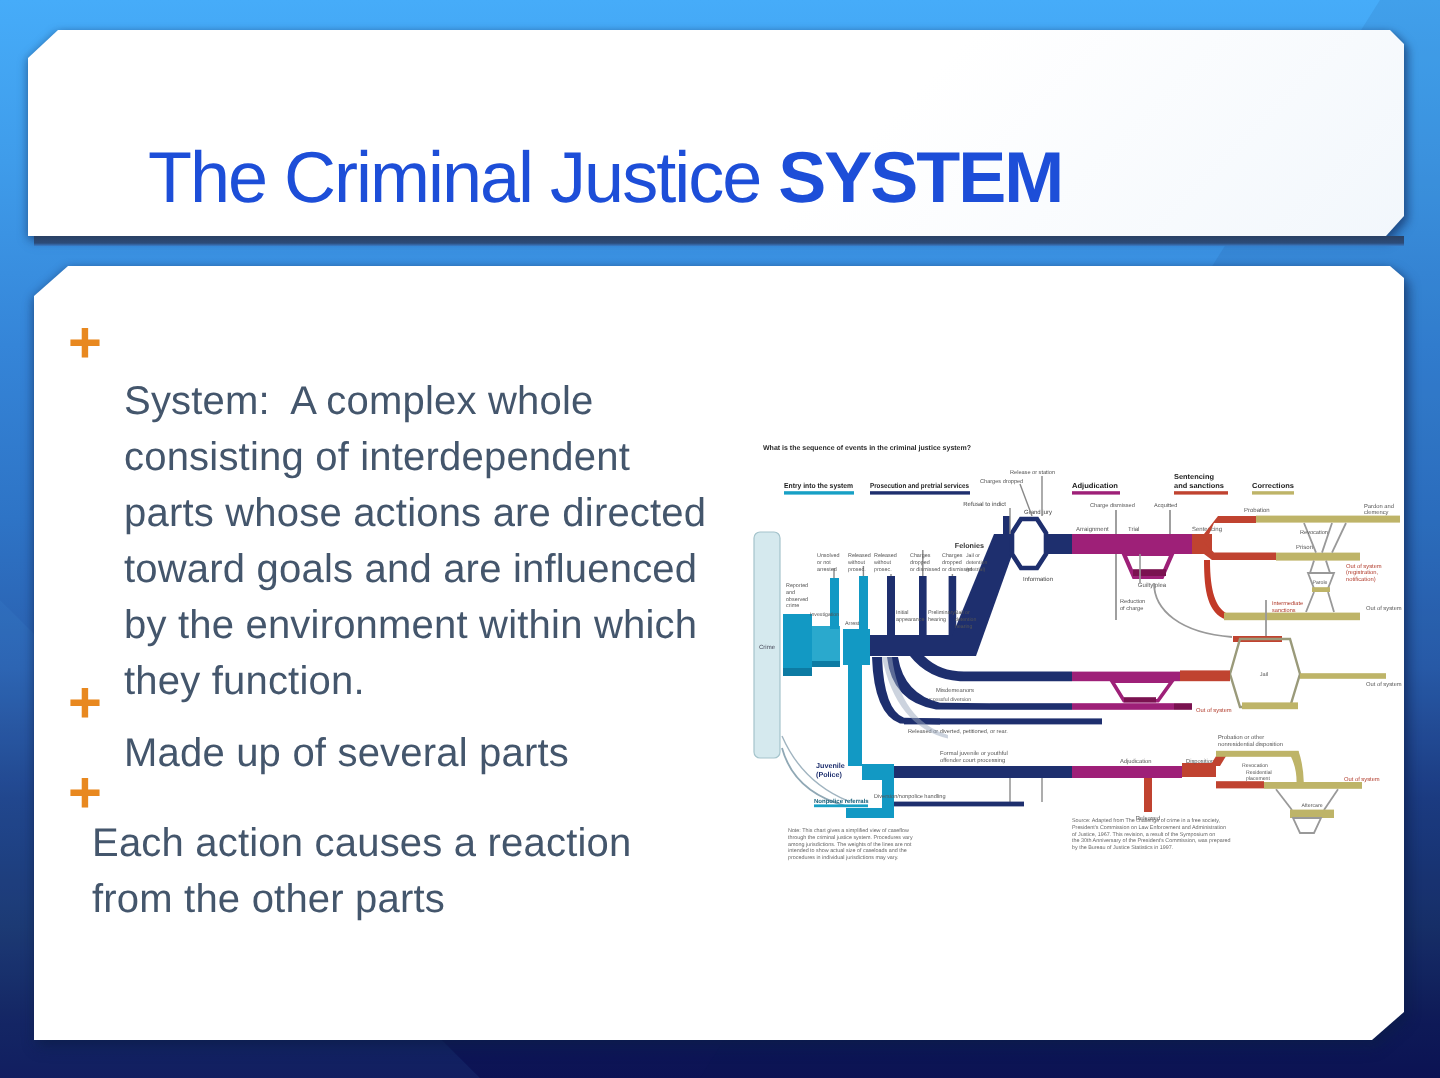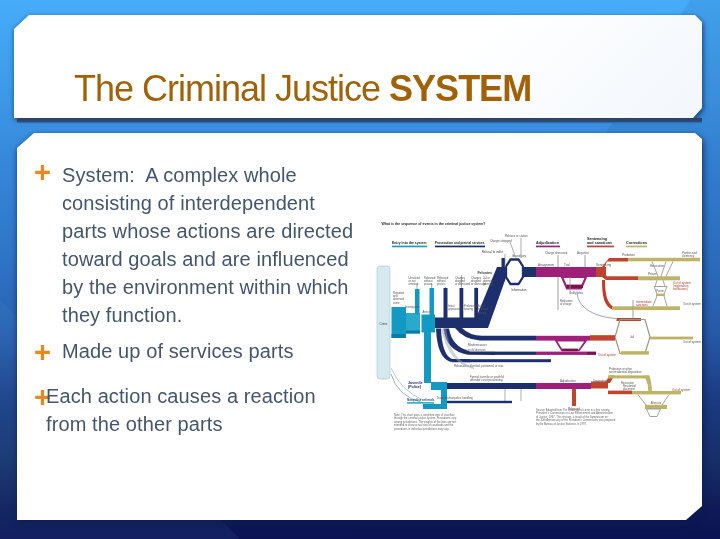--- a/index.html
+++ b/index.html
@@ -5,28 +5,28 @@
   html,body{margin:0;padding:0;}
   body{width:720px;height:539px;overflow:hidden;position:relative;
        font-family:"Liberation Sans",sans-serif;
        background:linear-gradient(180deg,#46acf9 0%,#3f9cea 15%,#3585d8 32%,#2e74c6 48%,#2a5fae 62%,#1d3e86 74%,#17306a 86%,#0f1a58 95%,#0c1254 100%);}
   .facet{position:absolute;left:0;top:0;width:720px;height:539px;pointer-events:none;}
   .titlebox{position:absolute;left:0;top:0;width:688px;height:103px;
     background:linear-gradient(135deg,#ffffff 60%,#f2f7fc 100%);
     clip-path:polygon(15px 0, 681px 0, 688px 7px, 688px 93px, 679px 103px, 0 103px, 0 14px);}
   .titleshadow{position:absolute;left:14px;top:15px;width:688px;height:103px;
     filter:drop-shadow(2px 2px 2px rgba(16,40,90,0.5)) drop-shadow(-1px 1px 2px rgba(20,40,80,0.35));}
-  .titletext{position:absolute;left:74px;top:69px;font-size:36px;color:#a16207;line-height:40px;white-space:nowrap;letter-spacing:-1px;}
+  .titletext{position:absolute;left:74px;top:69px;font-size:36px;color:#1d4ed8;line-height:40px;white-space:nowrap;letter-spacing:-1px;}
   .divider{position:absolute;left:17px;top:118px;width:685px;height:5px;background:linear-gradient(180deg,#2a4164 0%,#2c4b78 70%,#3a7cc8 100%);}
   .contentbox{position:absolute;left:0;top:0;width:685px;height:387px;
     background:#ffffff;
     clip-path:polygon(17px 0, 678px 0, 685px 6px, 685px 373px, 669px 387px, 0 387px, 0 15px);}
   .contentshadow{position:absolute;left:17px;top:133px;width:685px;height:387px;
     filter:drop-shadow(2px 3px 3px rgba(10,25,70,0.55)) drop-shadow(-1px 1px 2px rgba(20,40,80,0.35));}
-  .para{position:absolute;font-size:20px;line-height:28px;color:#44566c;letter-spacing:0.1px;}
+  .para{position:absolute;font-size:20px;line-height:28px;color:#44566c;letter-spacing:0.1px;margin-top:26px;}
   .plus{position:absolute;color:#e8881f;font-weight:bold;font-size:29px;line-height:29px;}
 </style>
 </head>
 <body>
   <svg class="facet" viewBox="0 0 720 539">
     <polygon points="350,539 690,0 720,0 720,539" fill="#0d1c4a" opacity="0.08"></polygon>
     <polygon points="0,300 0,539 240,539" fill="#5ab0f5" opacity="0.08"></polygon>
   </svg>
 
   <div class="titleshadow">
@@ -36,21 +36,21 @@
   <div class="contentshadow">
     <div class="contentbox"></div>
   </div>
 
   <div class="titletext">The Criminal Justice <b>SYSTEM</b></div>
 
   <span class="plus" style="left:34px;top:158px;">+</span>
   <div class="para" style="left:62px;top:161px;">System:&nbsp; A complex whole<br>consisting of interdependent<br>parts whose actions are directed<br>toward goals and are influenced<br>by the environment within which<br>they function.</div>
 
   <span class="plus" style="left:34px;top:338px;">+</span>
-  <div class="para" style="left:62px;top:337px;">Made up of services parts</div>
+  <div class="para" style="left:62px;top:337px;">Made up of several parts</div>
 
   <span class="plus" style="left:34px;top:382.5px;">+</span>
   <div class="para" style="left:46px;top:382px;">Each action causes a reaction<br>from the other parts</div>
 
   <svg style="position:absolute;left:372px;top:205px;" width="336" height="240" viewBox="372 205 336 240" font-family="Liberation Sans, sans-serif">
 
     <g id="chart">
 
     <text x="381.5" y="225" font-size="3.5" font-weight="bold" fill="#2a2a2a" textLength="104" lengthAdjust="spacingAndGlyphs">What is the sequence of events in the criminal justice system?</text>
 

